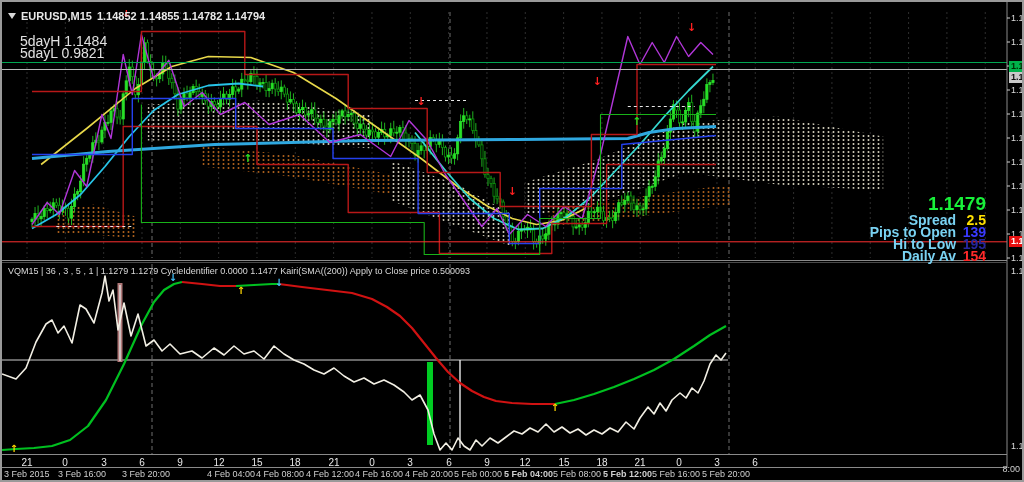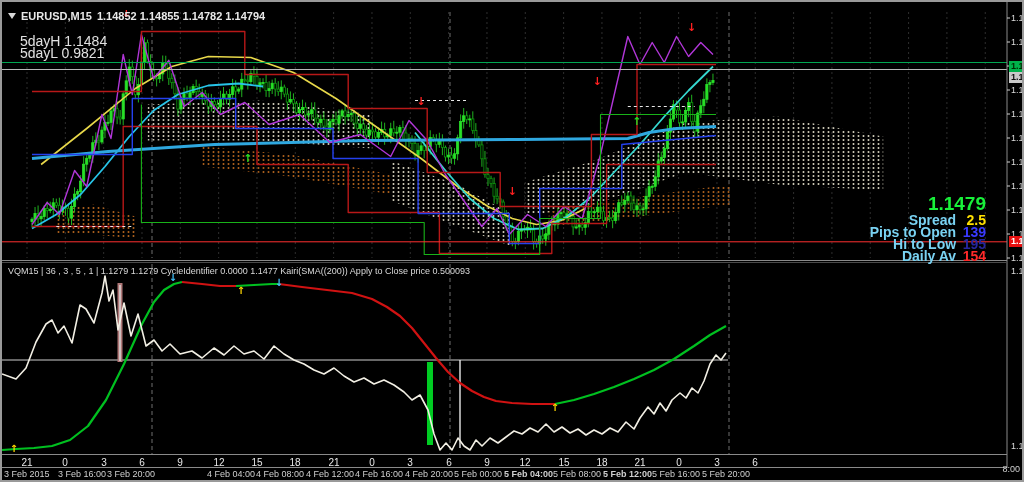--- a/index.html
+++ b/index.html
@@ -661,21 +661,21 @@
       <div class="h" style="left: 562px; top: 455px;">15</div>
       <div class="h" style="left: 600px; top: 455px;">18</div>
       <div class="h" style="left: 638px; top: 455px;">21</div>
       <div class="h" style="left: 677px; top: 455px;">0</div>
       <div class="h" style="left: 715px; top: 455px;">3</div>
       <div class="h" style="left: 753px; top: 455px;">6</div>
     </div>
   <div id="date-strip">
       <div class="d" style="left: 2px; top: 467px;">3 Feb 2015</div>
       <div class="d" style="left: 56px; top: 467px;">3 Feb 16:00</div>
-      <div class="d" style="left: 105px; top: 467px;">3 Feb 20:00</div>
+      <div class="d" style="left: 120px; top: 467px;">3 Feb 20:00</div>
       <div class="d" style="left: 155px; top: 467px; margin-top: 40px;">4 Feb 00:00</div>
       <div class="d" style="left: 205px; top: 467px;">4 Feb 04:00</div>
       <div class="d" style="left: 254px; top: 467px;">4 Feb 08:00</div>
       <div class="d" style="left: 304px; top: 467px;">4 Feb 12:00</div>
       <div class="d" style="left: 353px; top: 467px;">4 Feb 16:00</div>
       <div class="d" style="left: 403px; top: 467px; text-align: right;">4 Feb 20:00</div>
       <div class="d" style="left: 452px; top: 467px;">5 Feb 00:00</div>
       <div class="d" style="left: 502px; top: 467px; font-weight: bold;">5 Feb 04:00</div>
       <div class="d" style="left: 551px; top: 467px;">5 Feb 08:00</div>
       <div class="d" style="left: 601px; top: 467px; font-weight: bold;">5 Feb 12:00</div>

